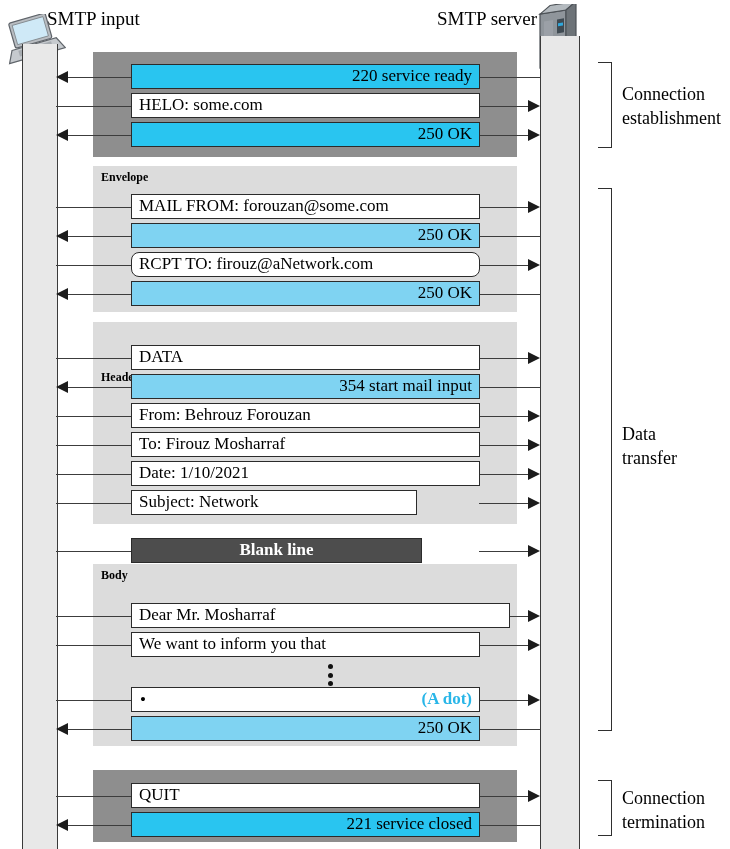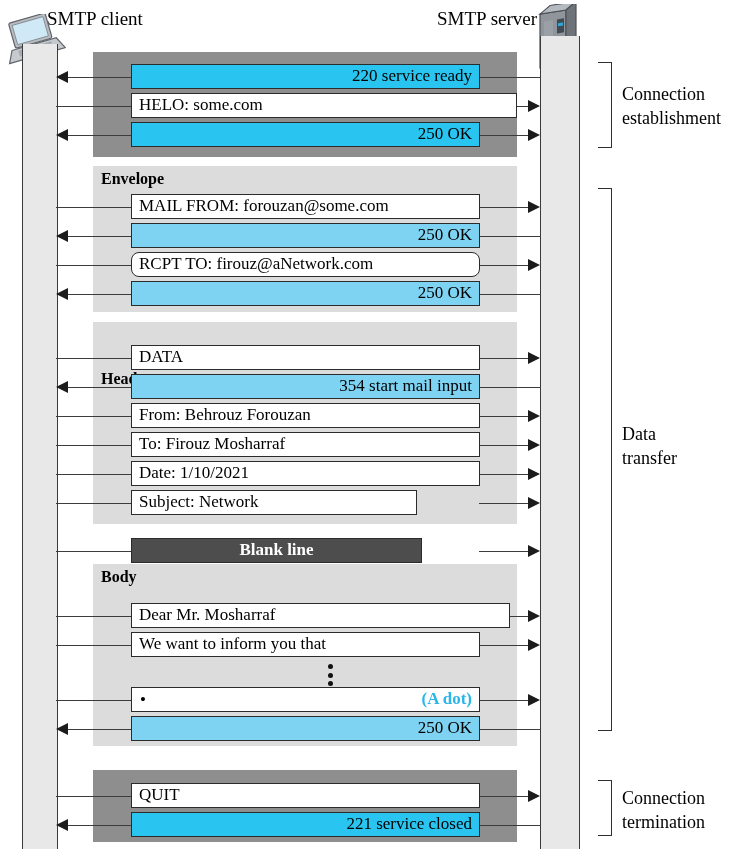--- a/index.html
+++ b/index.html
@@ -12,21 +12,21 @@
   .endpoint-label{position:absolute;font-size:19px;white-space:nowrap;}
 
   
   .lifeline{position:absolute;background:#e8e8e8;border-left:1.5px solid #3a3a3a;
             border-right:1.5px solid #3a3a3a;}
 
   
   .band{position:absolute;}
   .band.dark{background:#8e8e8e;}
   .band.light{background:#dcdcdc;}
-  .band-title{position:absolute;font-weight:bold;font-size:16px;white-space:nowrap;}
+  .band-title{position:absolute;font-weight:bold;font-size:12px;white-space:nowrap;}
 
   
   .msg{position:absolute;box-sizing:border-box;border:1.6px solid #2b2b2b;
        height:25px;line-height:22px;font-size:17px;white-space:nowrap;overflow:hidden;}
   .msg.req{background:#ffffff;text-align:left;padding-left:7px;}
   .msg.resp{background:#29c5f0;text-align:right;padding-right:7px;}
   .msg.resp.soft{background:#7fd3f2;}
   .msg.blank{background:#4d4d4d;color:#fff;font-weight:bold;text-align:center;
              border-color:#2b2b2b;}
   .msg .dot-mark{position:absolute;left:8px;top:0;font-size:17px;line-height:24px;}
@@ -51,21 +51,21 @@
   .brace-label{position:absolute;font-size:18px;line-height:24px;white-space:nowrap;}
 
   
   .icon-wrap{position:absolute;}
 </style>
 </head>
 <body>
 
 <div id="stage">
 
-  <div class="endpoint-label" style="left:47px;top:8px;">SMTP client</div>
+  <div class="endpoint-label" style="left:47px;top:8px;">SMTP input</div>
   <div class="endpoint-label" style="left:437px;top:8px;">SMTP server</div>
 
   <div class="icon-wrap" style="left:2px;top:14px;width:64px;height:52px;">
     <svg width="64" height="52" viewBox="0 0 64 52">
       <g transform="rotate(-16 32 26)">
         <rect x="12" y="3" width="38" height="26" rx="2" fill="#b9bdc2" stroke="#5f646a" stroke-width="1.2"></rect>
         <rect x="15" y="6" width="32" height="20" fill="#cfe9f7" stroke="#7d8489" stroke-width="0.8"></rect>
         <path d="M8 30 L54 30 L60 42 L2 42 Z" fill="#c6cace" stroke="#5f646a" stroke-width="1.2"></path>
         <rect x="14" y="32" width="34" height="6" fill="#9ba0a6" opacity="0.75"></rect>
         <ellipse cx="31" cy="40" rx="5" ry="1.6" fill="#6e7378"></ellipse>
@@ -177,21 +177,21 @@
   <div class="conn" style="left:56px;top:796px;width:76px;"></div>
   <div class="conn" style="left:479px;top:796px;width:50px;"></div>
   <div class="arrow right" style="left:528px;top:790px;"></div>
 
   <div class="conn" style="left:68px;top:825px;width:64px;"></div>
   <div class="arrow left" style="left:56px;top:819px;"></div>
   <div class="conn" style="left:479px;top:825px;width:62px;"></div>
 
   <div class="msg resp" style="left:131px;top:64px;width:349px;">220 service ready</div>
 
-  <div class="msg req" style="left:131px;top:93px;width:386px;">HELO: some.com</div>
+  <div class="msg req" style="left:131px;top:93px;width:349px;">HELO: some.com</div>
 
   <div class="msg resp" style="left:131px;top:122px;width:349px;">250 OK</div>
 
   <div class="msg req" style="left:131px;top:194px;width:349px;">MAIL FROM: forouzan@some.com</div>
 
   <div class="msg resp soft" style="left:131px;top:223px;width:349px;">250 OK</div>
 
   <div class="msg req" style="left:131px;top:252px;width:349px;border-radius:8px;">RCPT TO: firouz@aNetwork.com</div>
 
   <div class="msg resp soft" style="left:131px;top:281px;width:349px;">250 OK</div>

